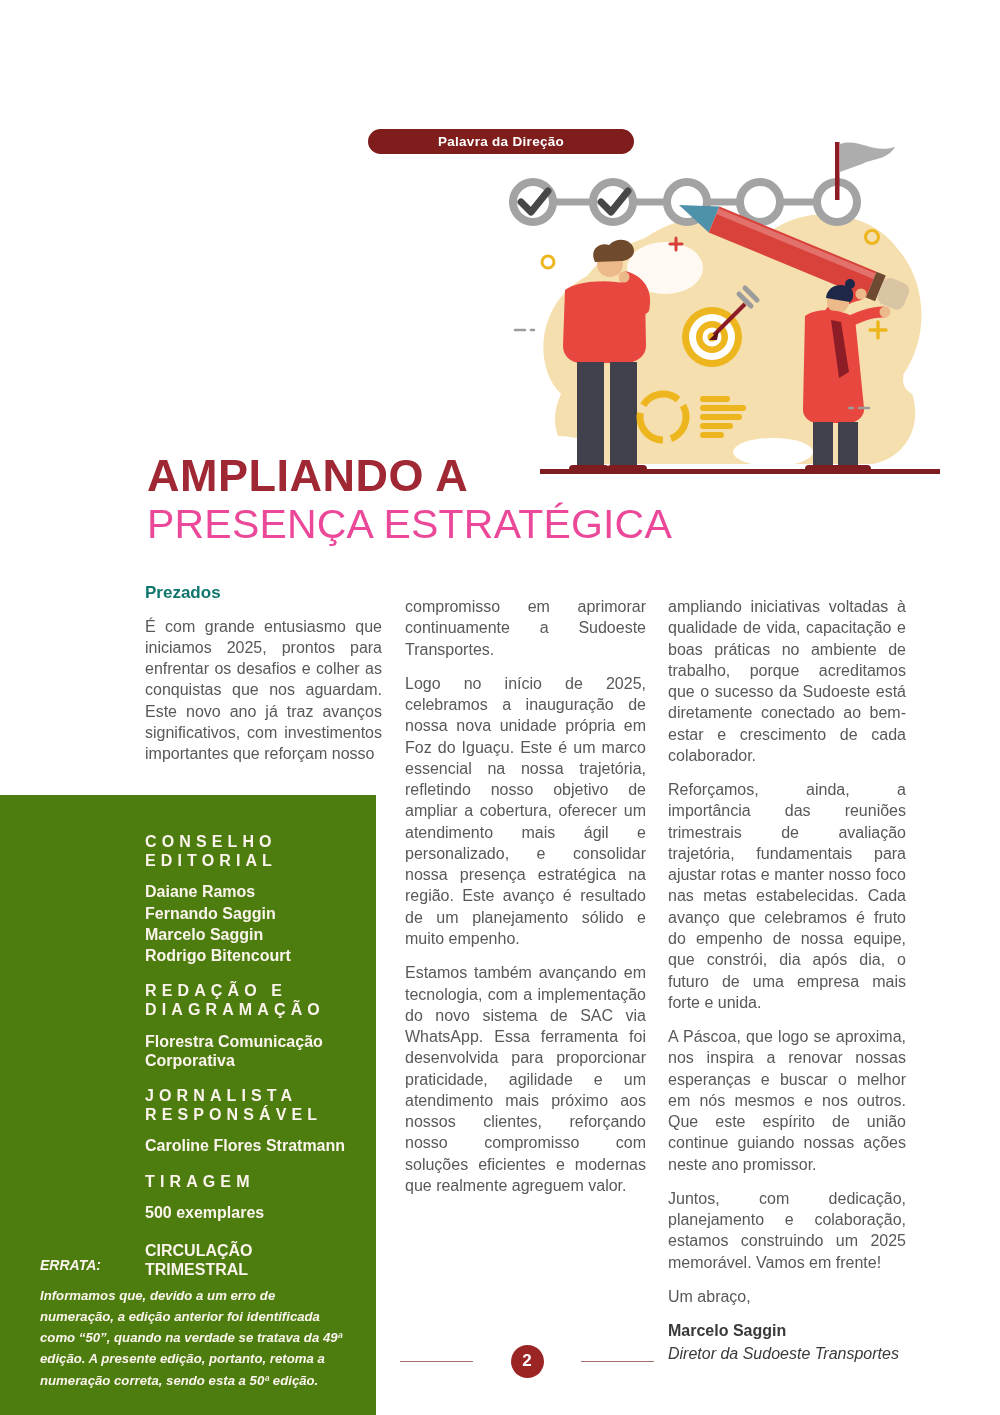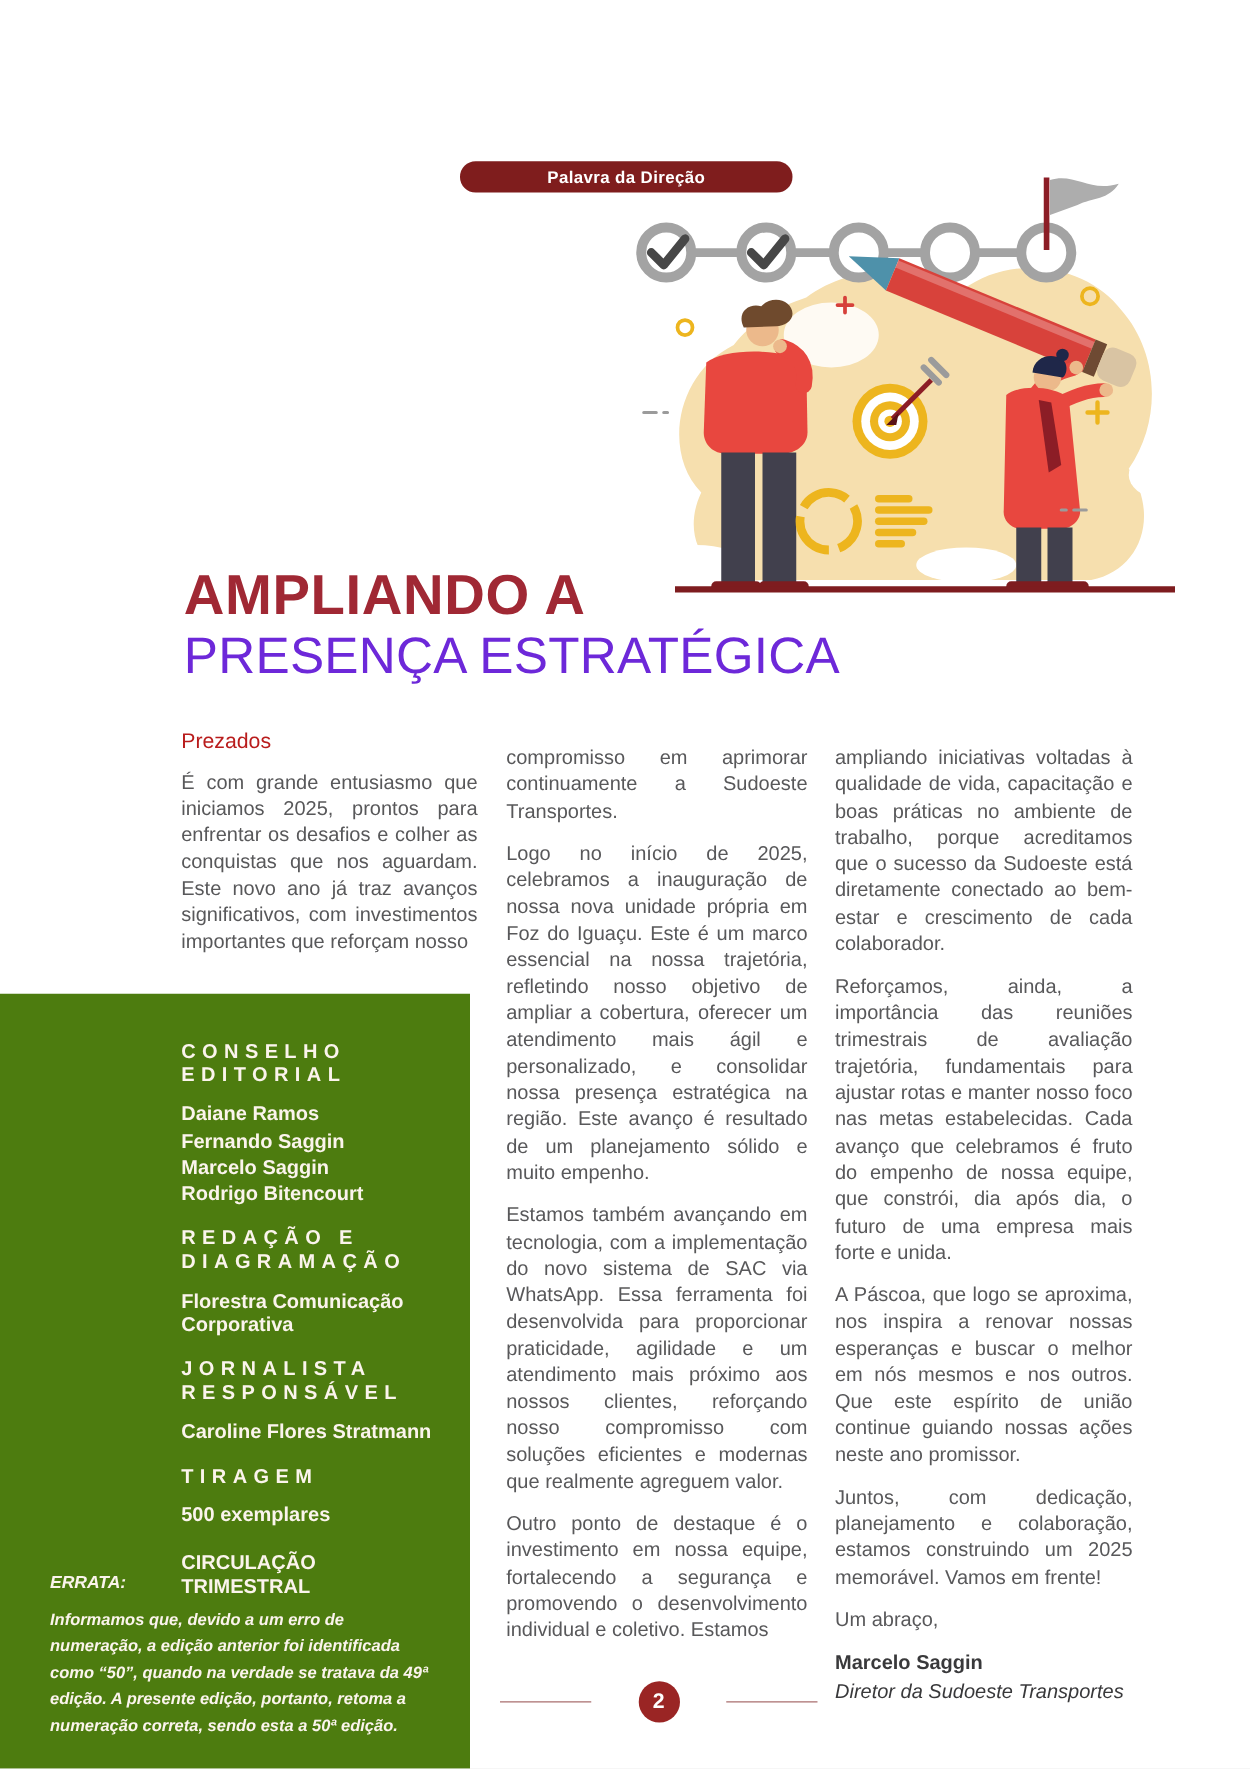--- a/index.html
+++ b/index.html
@@ -14,28 +14,28 @@
     position:absolute;left:368px;top:129px;width:266px;height:25px;
     background:#7f1d1d;border-radius:13px;
     display:flex;align-items:center;justify-content:center;
   }
   .badge span{color:#fff;font-size:13.5px;font-weight:700;letter-spacing:.3px;}
   
   .illustration{position:absolute;left:495px;top:140px;}
   
   .title-block{position:absolute;left:147px;top:452px;line-height:1.06;}
   .title-line1{font-size:45px;font-weight:900;color:#A02834;letter-spacing:.5px;}
-  .title-line2{font-size:41px;font-weight:400;color:#6d28d9;letter-spacing:.2px;margin-top:3px;}
+  .title-line2{font-size:41px;font-weight:400;color:#ec4899;letter-spacing:.2px;margin-top:3px;}
   
   .col{position:absolute;color:#58585A;font-size:16px;line-height:1.33;text-align:justify;}
   .col p{margin:0 0 13px 0;}
   .col1{left:145px;top:582px;width:237px;}
   .col2{left:405px;top:596px;width:241px;}
   .col3{left:668px;top:596px;width:238px;}
-  .salutation{font-weight:400;color:#b91c1c;font-size:17px;margin-bottom:11px;text-align:left;}
+  .salutation{font-weight:700;color:#0f766e;font-size:17px;margin-bottom:11px;text-align:left;}
   .sig-name{font-weight:700;color:#39393B;margin-bottom:1px !important;text-align:left;}
   .sig-role{font-style:italic;color:#39393B;text-align:left;}
   
   .masthead{
     position:absolute;left:0;top:795px;width:376px;height:620px;
     background:#4d7c0f;color:#FBF4EC;
   }
   .mast-inner{padding:38px 28px 0 145px;}
   .mast-section{margin-bottom:17px;}
   .mast-heading{
@@ -168,21 +168,20 @@
 
   <div class="col col1">
     <div class="salutation">Prezados</div>
     <p>É com grande entusiasmo que iniciamos 2025, prontos para enfrentar os desafios e colher as conquistas que nos aguardam. Este novo ano já traz avanços significativos, com investimentos importantes que reforçam nosso</p>
   </div>
 
   <div class="col col2">
     <p>compromisso em aprimorar continuamente a Sudoeste Transportes.</p>
     <p>Logo no início de 2025, celebramos a inauguração de nossa nova unidade própria em Foz do Iguaçu. Este é um marco essencial na nossa trajetória, refletindo nosso objetivo de ampliar a cobertura, oferecer um atendimento mais ágil e personalizado, e consolidar nossa presença estratégica na região. Este avanço é resultado de um planejamento sólido e muito empenho.</p>
     <p>Estamos também avançando em tecnologia, com a implementação do novo sistema de SAC via WhatsApp. Essa ferramenta foi desenvolvida para proporcionar praticidade, agilidade e um atendimento mais próximo aos nossos clientes, reforçando nosso compromisso com soluções eficientes e modernas que realmente agreguem valor.</p>
-    <p>Outro ponto de destaque é o investimento em nossa equipe, fortalecendo a segurança e promovendo o desenvolvimento individual e coletivo. Estamos</p>
   </div>
 
   <div class="col col3">
     <p>ampliando iniciativas voltadas à qualidade de vida, capacitação e boas práticas no ambiente de trabalho, porque acreditamos que o sucesso da Sudoeste está diretamente conectado ao bem-estar e crescimento de cada colaborador.</p>
     <p>Reforçamos, ainda, a importância das reuniões trimestrais de avaliação trajetória, fundamentais para ajustar rotas e manter nosso foco nas metas estabelecidas. Cada avanço que celebramos é fruto do empenho de nossa equipe, que constrói, dia após dia, o futuro de uma empresa mais forte e unida.</p>
     <p>A Páscoa, que logo se aproxima, nos inspira a renovar nossas esperanças e buscar o melhor em nós mesmos e nos outros. Que este espírito de união continue guiando nossas ações neste ano promissor.</p>
     <p>Juntos, com dedicação, planejamento e colaboração, estamos construindo um 2025 memorável. Vamos em frente!</p>
     <p>Um abraço,</p>
     <p class="sig-name">Marcelo Saggin</p>
     <p class="sig-role">Diretor da Sudoeste Transportes</p>

